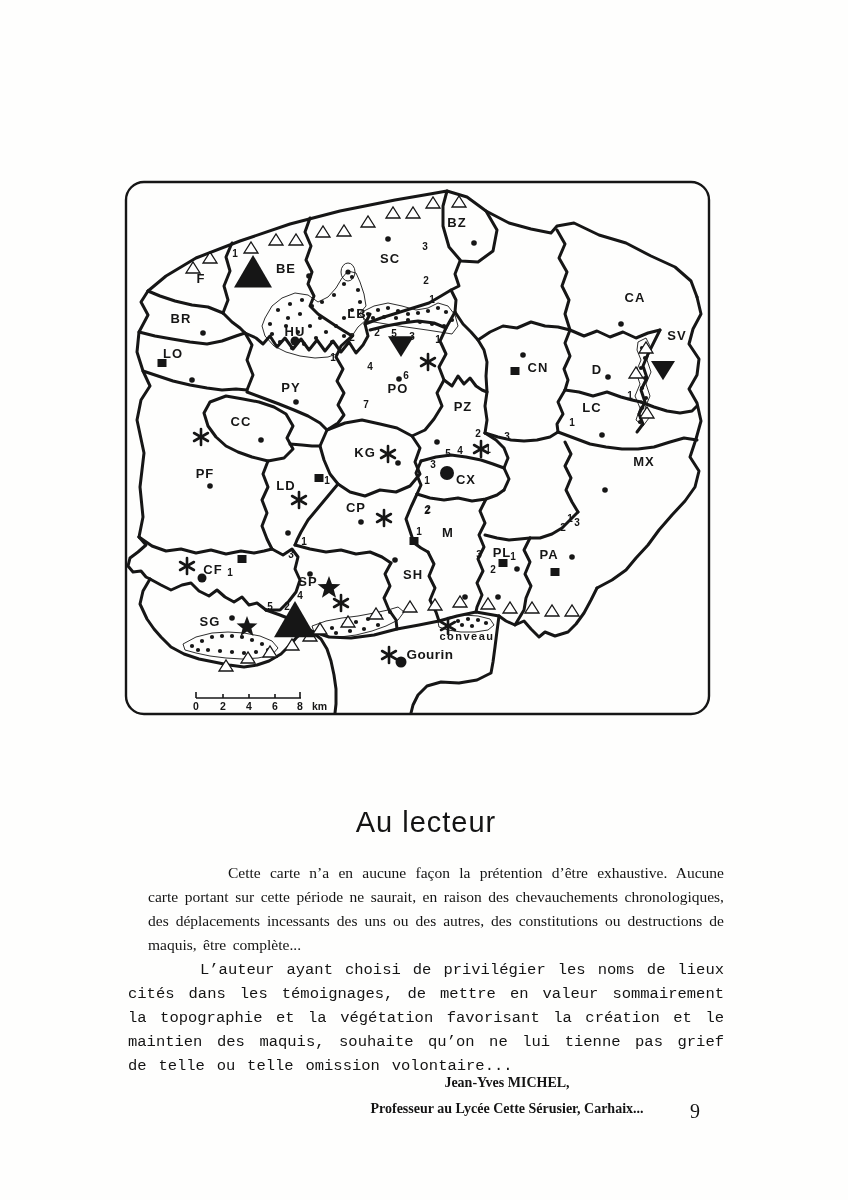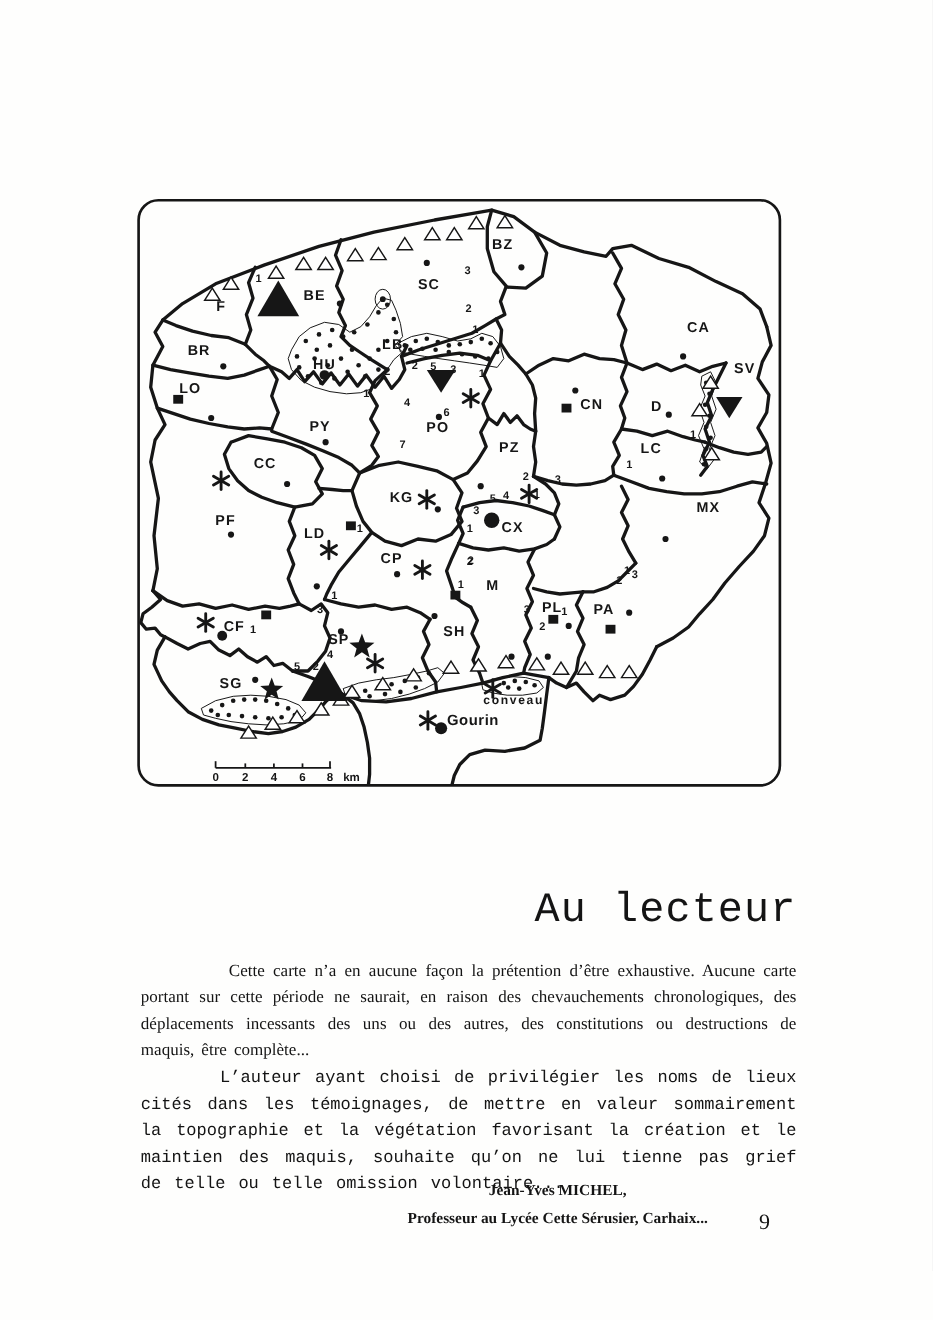--- a/index.html
+++ b/index.html
@@ -1,23 +1,23 @@
 <!DOCTYPE html>
 <html><head>
 <meta charset="utf-8">
 <style>
   html,body{margin:0;padding:0;background:#e8e8e8;}
   .page{position:relative;width:848px;height:1200px;background:#fefefd;margin:0 auto;overflow:hidden;
         font-family:"Liberation Serif", serif;color:#141414;}
   .map-svg{position:absolute;left:0;top:0;}
   .text-block{position:absolute;left:128px;top:806px;width:596px;}
-  .title{text-align:right;font-size:38px;letter-spacing:1px;margin:0 0 22px 0;font-weight:normal;
-         font-family:Liberation Mono, monospace;}
+  .title{text-align:center;font-size:29px;letter-spacing:1px;margin:0 0 22px 0;font-weight:normal;
+         font-family:Liberation Sans, sans-serif;}
   .para{font-size:15.5px;line-height:24px;text-align:justify;word-spacing:2.5px;margin:0;}
-  .para.p1{text-indent:80px;}
+  .para.p1{text-indent:80px;margin-left:20px;}
   .para.p2{text-indent:72px;margin-top:1px;font-family:Liberation Mono, monospace;}
   .signature{position:absolute;left:292px;top:1048px;width:430px;text-align:center;
              font-weight:bold;font-size:14px;line-height:26px;margin-top:22px;}
   .page-number{position:absolute;left:690px;top:1100px;font-size:20px;}
 </style>
 </head>
 <body>
 
 <div class="page">
 

